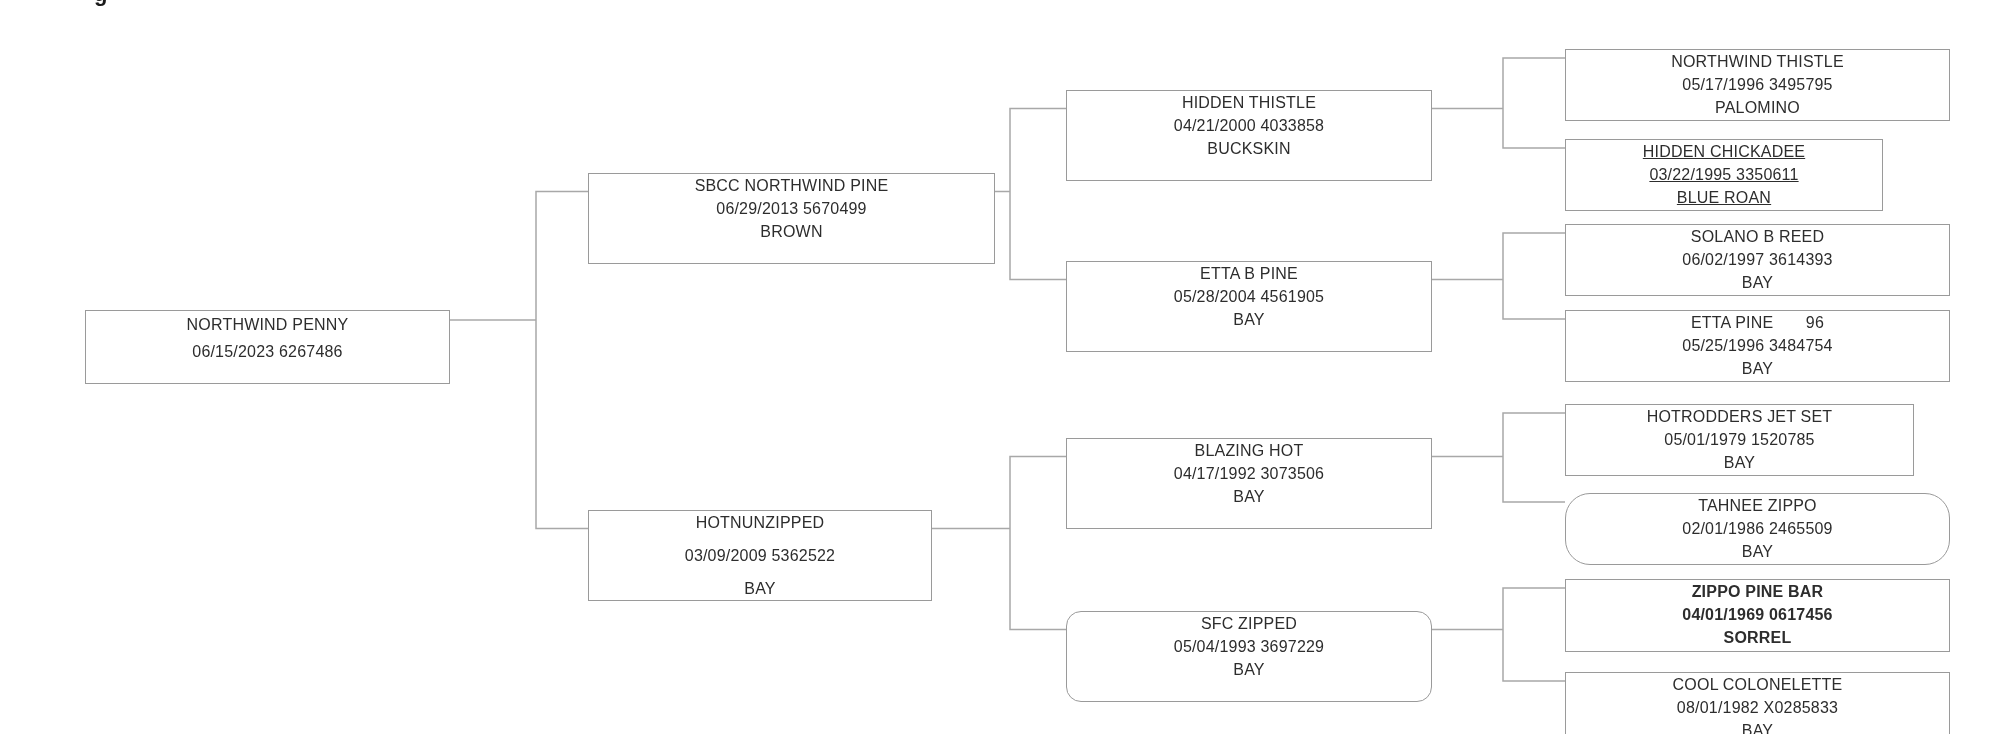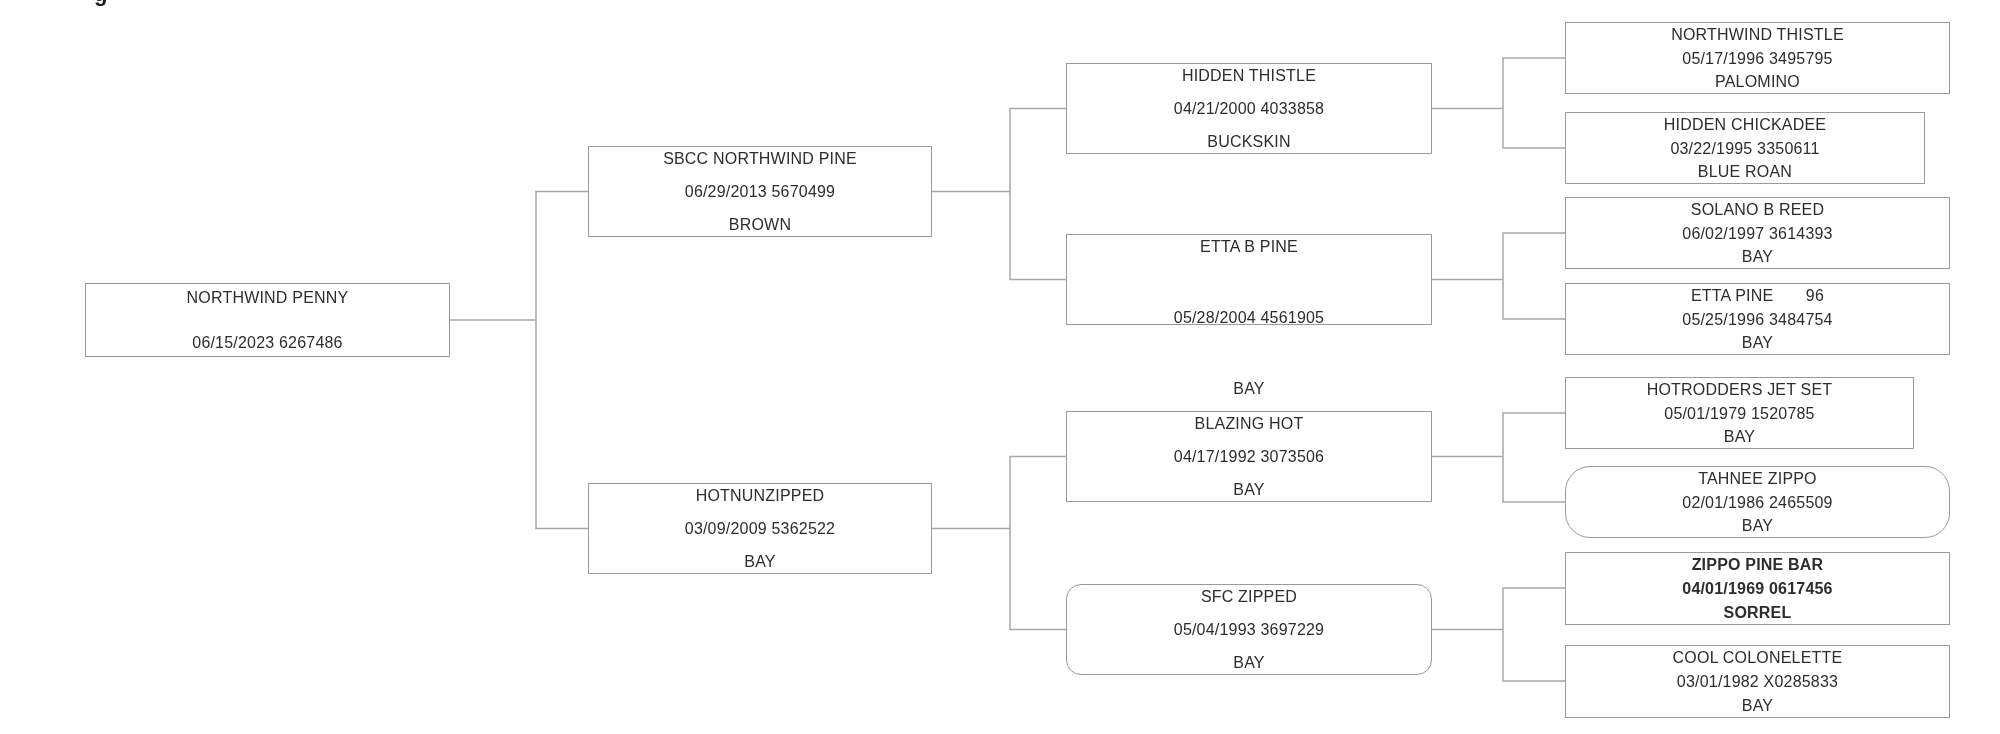--- a/index.html
+++ b/index.html
@@ -17,23 +17,24 @@
     overflow: hidden;
   }
   .node {
     position: absolute;
     box-sizing: border-box;
     border: 1.5px solid #9a9a9a;
     background: #ffffff;
     display: flex;
     flex-direction: column;
     align-items: center;
-    justify-content: space-between;
+    justify-content: flex-start;
     text-align: center;
     z-index: 2;
+    margin-top: 27px;
   }
   .node .line {
     font-size: 16px;
     line-height: 23px;
     white-space: pre;
     letter-spacing: 0.2px;
   }
   .node.subject .line { line-height: 27px; }
   #connectors {
     position: absolute;
@@ -88,58 +89,58 @@
     <path d="M1565 413 H1503 V502 H1565"></path>
     <path d="M1432 629.5 H1503"></path>
     <path d="M1565 588 H1503 V681 H1565"></path>
   </svg>
 
   <div class="node subject" style="left:85px; top:283px; width:365px; height:74px;">
     <div class="line">NORTHWIND PENNY</div>
     <div class="line">06/15/2023 6267486</div>
   </div>
 
-  <div class="node" style="left:588px; top:146px; width:344px; height:91px;">
+  <div class="node" style="left:588px; top:146px; width:407px; height:91px;">
     <div class="line">SBCC NORTHWIND PINE</div>
     <div class="line">06/29/2013 5670499</div>
     <div class="line">BROWN</div>
   </div>
   <div class="node" style="left:588px; top:483px; width:344px; height:91px;gap:10px;">
     <div class="line">HOTNUNZIPPED</div>
     <div class="line">03/09/2009 5362522</div>
     <div class="line">BAY</div>
   </div>
 
   <div class="node" style="left:1066px; top:63px; width:366px; height:91px;">
     <div class="line">HIDDEN THISTLE</div>
     <div class="line">04/21/2000 4033858</div>
     <div class="line">BUCKSKIN</div>
   </div>
-  <div class="node" style="left:1066px; top:234px; width:366px; height:91px;gap:48px;">
+  <div class="node" style="left:1066px; top:234px; width:366px; height:91px;">
     <div class="line">ETTA B PINE</div>
     <div class="line">05/28/2004 4561905</div>
     <div class="line">BAY</div>
   </div>
   <div class="node" style="left:1066px; top:411px; width:366px; height:91px;">
     <div class="line">BLAZING HOT</div>
     <div class="line">04/17/1992 3073506</div>
     <div class="line">BAY</div>
   </div>
   <div class="node" style="left:1066px; top:584px; width:366px; height:91px;border-radius:15px;">
     <div class="line">SFC ZIPPED</div>
     <div class="line">05/04/1993 3697229</div>
     <div class="line">BAY</div>
   </div>
 
   <div class="node" style="left:1565px; top:22px; width:385px; height:72px;">
     <div class="line">NORTHWIND THISTLE</div>
     <div class="line">05/17/1996 3495795</div>
     <div class="line">PALOMINO</div>
   </div>
-  <div class="node" style="left:1565px; top:112px; width:360px; height:72px;">
+  <div class="node" style="left:1565px; top:112px; width:318px; height:72px;text-decoration:underline;">
     <div class="line">HIDDEN CHICKADEE</div>
     <div class="line">03/22/1995 3350611</div>
     <div class="line">BLUE ROAN</div>
   </div>
   <div class="node" style="left:1565px; top:197px; width:385px; height:72px;">
     <div class="line">SOLANO B REED</div>
     <div class="line">06/02/1997 3614393</div>
     <div class="line">BAY</div>
   </div>
   <div class="node" style="left:1565px; top:283px; width:385px; height:72px;">
@@ -157,17 +158,17 @@
     <div class="line">02/01/1986 2465509</div>
     <div class="line">BAY</div>
   </div>
   <div class="node" style="left:1565px; top:552px; width:385px; height:73px;font-weight:bold;">
     <div class="line">ZIPPO PINE BAR</div>
     <div class="line">04/01/1969 0617456</div>
     <div class="line">SORREL</div>
   </div>
   <div class="node" style="left:1565px; top:645px; width:385px; height:73px;">
     <div class="line">COOL COLONELETTE</div>
-    <div class="line">03/01/1982 X0285833</div>
+    <div class="line">08/01/1982 X0285833</div>
     <div class="line">BAY</div>
   </div>
 
 </div>
 
 </body></html>

